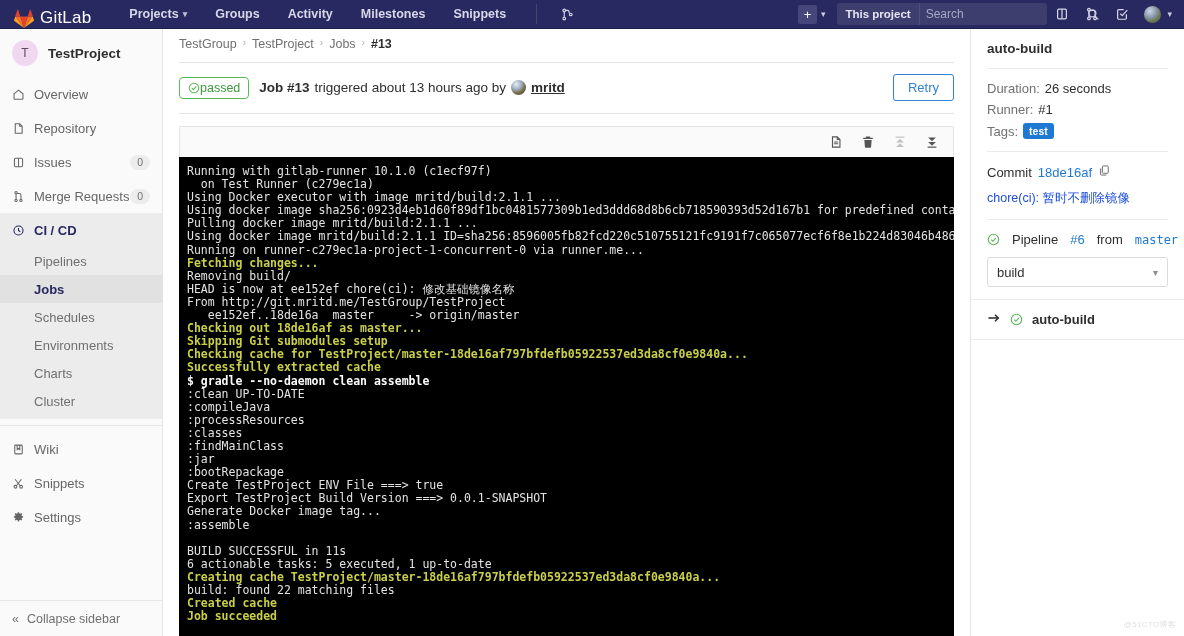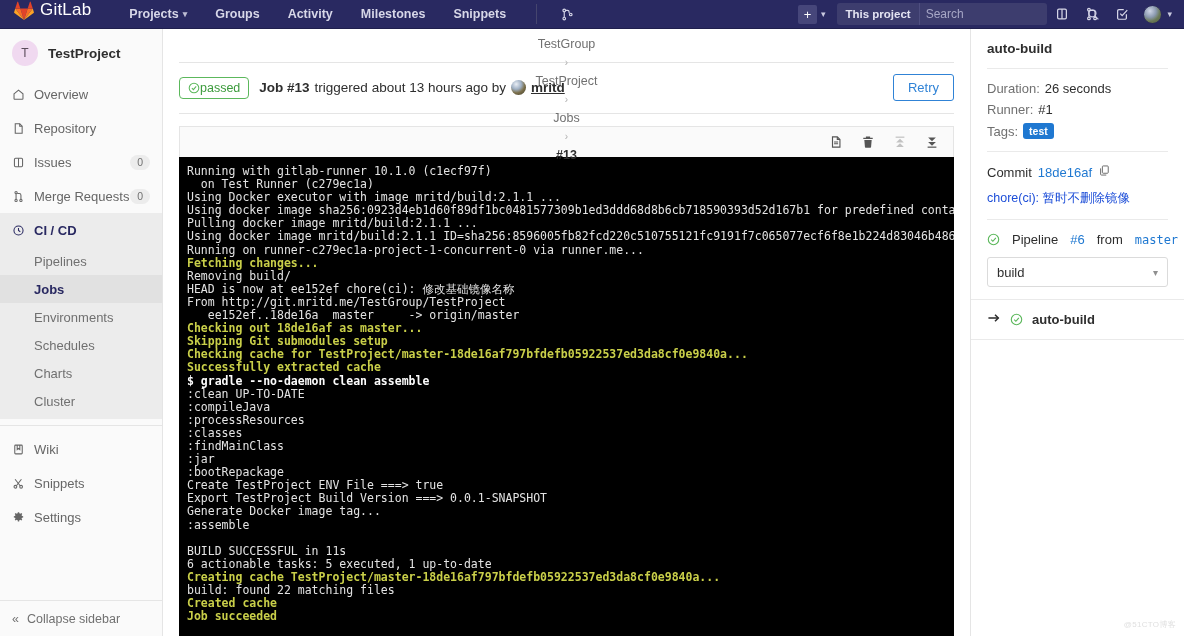--- a/index.html
+++ b/index.html
@@ -10,21 +10,21 @@
     color: #2e2e2e;
     background: #fff;
     overflow: hidden;
   }
   .app { position: relative; width: 1184px; height: 636px; }
 
   
   .navbar {
     position: absolute; top: 0; left: 0; right: 0; height: 29px;
     background: #292961;
-    display: flex; align-items: flex-start;
+    display: flex; align-items: flex-end;
     border-bottom: 1px solid #1f1f4d;
   }
   .nav-logo { display: flex; align-items: center; padding: 0 6px 0 14px; }
   .nav-logo svg { display: block; }
   .nav-brand {
     color: #fff; font-size: 17px; font-weight: 400; letter-spacing: .2px;
     margin-left: 6px;
   }
   .nav-links { display: flex; align-items: center; margin-left: 22px; height: 100%; gap: 8px; }
   .nav-link {
@@ -101,22 +101,22 @@
     border-top: 1px solid #e5e5e5; height: 36px; display: flex; align-items: center;
     padding: 0 12px; font-size: 12.5px; color: #707070; gap: 8px;
   }
 
   
   .main {
     position: absolute; top: 29px; left: 163px; right: 214px; bottom: 0;
     background: #fff; overflow: hidden;
   }
   .breadcrumb {
-    height: 25px; display: flex; align-items: center; gap: 6px;
-    padding: 8px 16px 0 16px; font-size: 12.5px; color: #707070; flex-direction: column;
+    height: 25px; display: flex; gap: 6px;
+    padding: 8px 16px 0 16px; font-size: 12.5px; color: #707070;
   }
   .bc-link { color: #707070; }
   .bc-sep { color: #b0b0b0; font-size: 10px; }
   .bc-current { color: #2e2e2e; font-weight: bold; }
   .bc-rule { height: 1px; background: #e5e5e5; margin: 8px 16px 0 16px; }
 
   .job-head {
     display: flex; align-items: center; padding: 11px 16px 12px 16px; gap: 10px;
   }
   .badge-passed {
@@ -334,22 +334,22 @@
             <circle cx="8" cy="8" r="5.6"></circle>
               <path d="M8 4.8 V8 L10.2 9.6"></path>
           </svg>
         </span>
         <span class="lbl">CI / CD</span>
       </div>
 
       <div class="submenu">
         <div class="sub-item">Pipelines</div>
         <div class="sub-item sel">Jobs</div>
+        <div class="sub-item">Schedules</div>
         <div class="sub-item">Environments</div>
-        <div class="sub-item">Schedules</div>
         <div class="sub-item">Charts</div>
         <div class="sub-item">Cluster</div>
       </div>
 
       <div class="side-sep"></div>
 
       <div class="side-item">
         <span class="ico">
           <svg width="13" height="13" viewBox="0 0 16 16" fill="none" stroke="currentColor" stroke-width="1.3">
             <rect x="3.4" y="2.6" width="9.2" height="10.8" rx="1"></rect>

